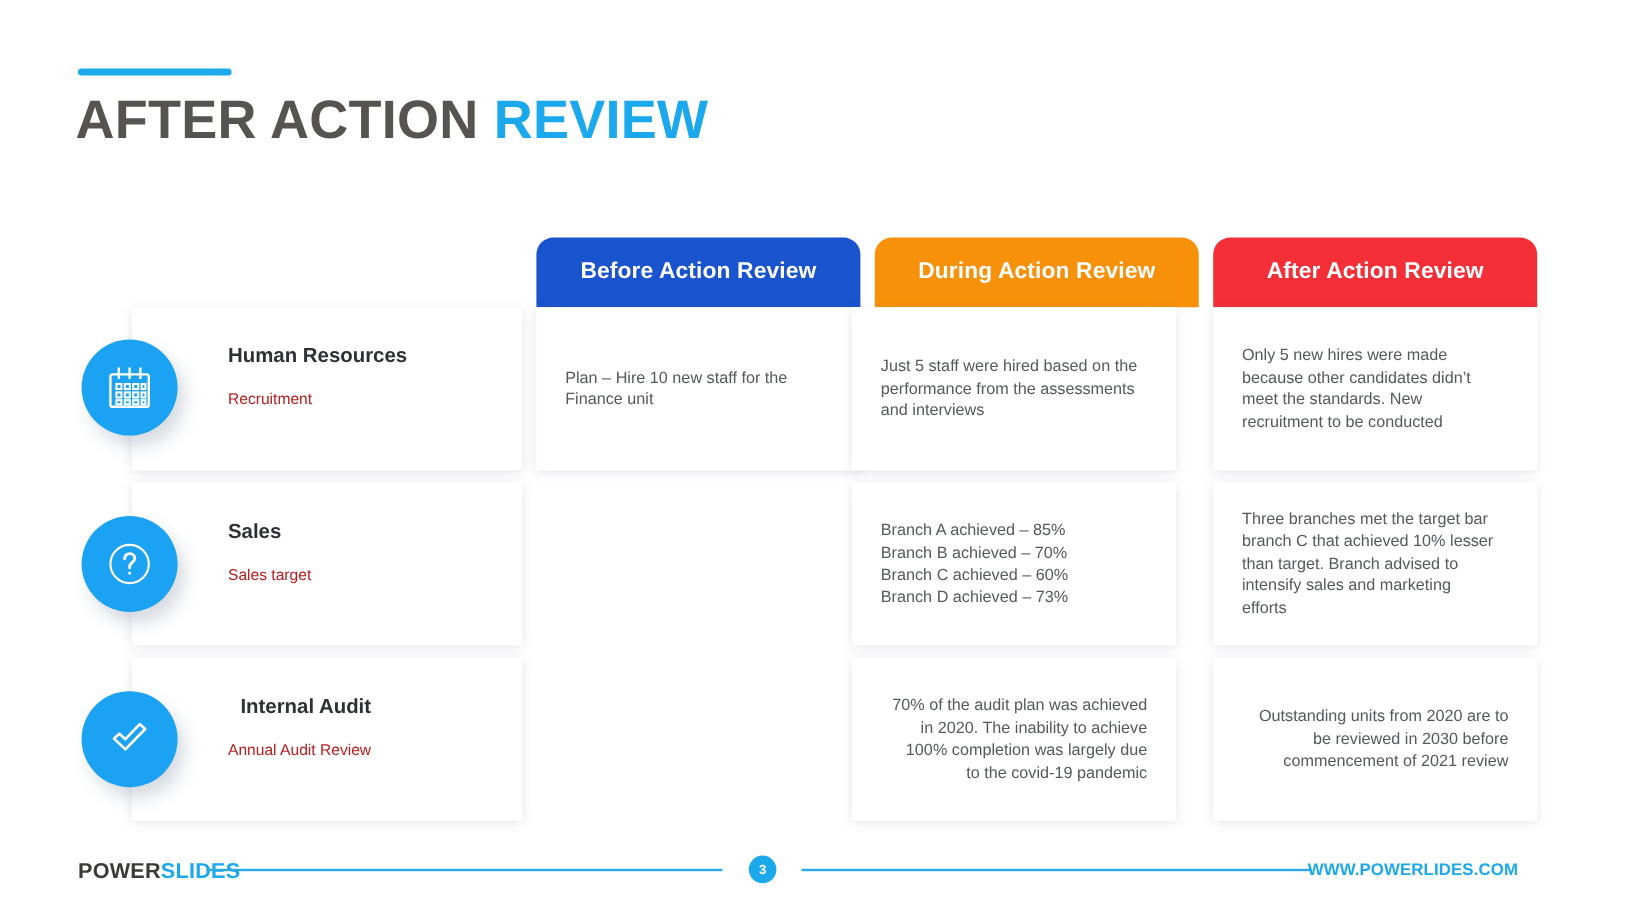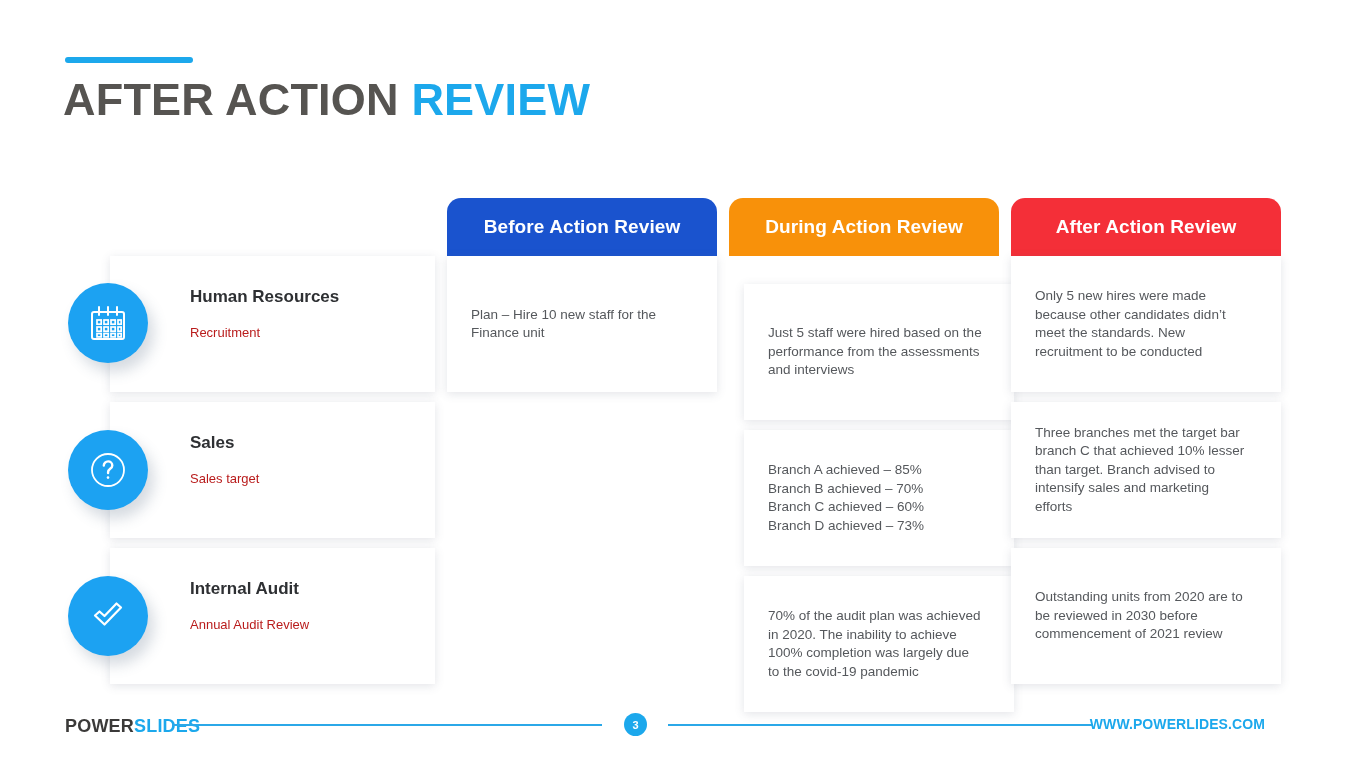--- a/index.html
+++ b/index.html
@@ -63,26 +63,26 @@
   
   .card {
     position: absolute;
     background: #ffffff;
     box-shadow: 0 2px 9px rgba(80,90,110,0.16);
   }
 
   
   .row1 { top: 256px; height: 136px; }
   .row2 { top: 402px; height: 136px; }
-  .row3 { top: 548px; height: 136px; }
+  .row3 { top: 548px; height: 136px; text-align: right; }
 
   
   .col-label { left: 110px;  width: 325px; }
   .col-c1    { left: 447px;  width: 270px; }
-  .col-c2    { left: 744px;  width: 270px; margin-top: 28px; }
+  .col-c2    { left: 710px;  width: 270px; }
   .col-c3    { left: 1011px; width: 270px; }
 
   
   .label-card { display: flex; align-items: flex-start; }
   .label-text {
     padding-left: 80px;
     padding-top: 28px;
   }
   .label-title {
     font-size: 17px;

